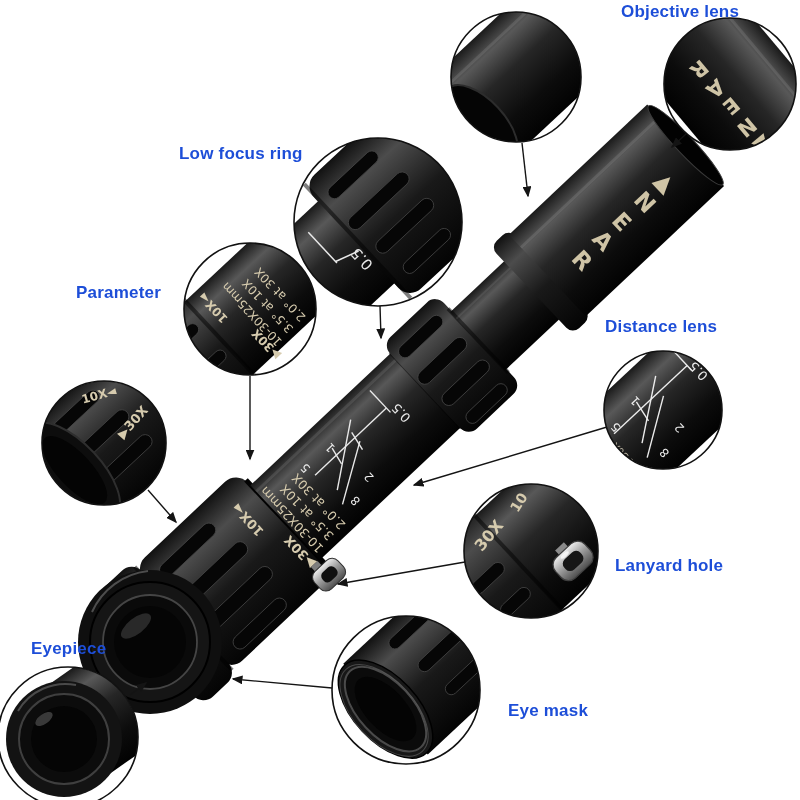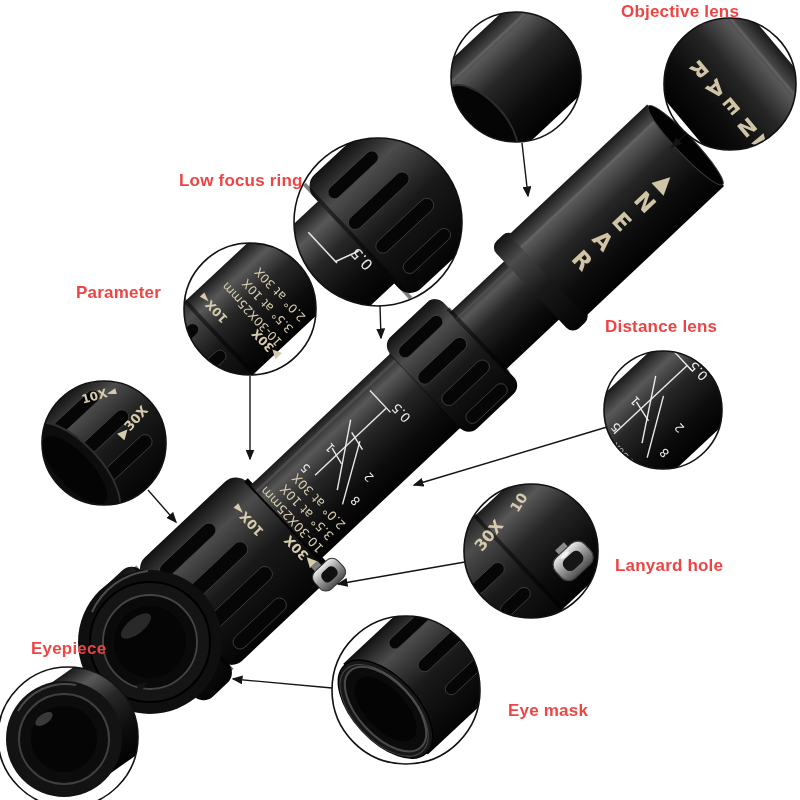--- a/index.html
+++ b/index.html
@@ -1,20 +1,20 @@
 <!DOCTYPE html>
 <html><head>
 <meta charset="utf-8">
 <title>Diagram</title>
 <style>
   html,body{margin:0;padding:0;background:#fff;}
   #canvas{position:relative;width:800px;height:800px;background:#fff;overflow:hidden;
           font-family:"Liberation Sans", sans-serif;}
   #scene{position:absolute;left:0;top:0;}
-  .callout{position:absolute;font-weight:bold;font-size:17px;color:#ef4444;
+  .callout{position:absolute;font-weight:bold;font-size:17px;color:#1d4ed8;
            letter-spacing:.2px;white-space:nowrap;}
   svg text{font-family:"DejaVu Sans", sans-serif;}
 </style>
 </head>
 <body>
 
 <div id="canvas">
 
 <svg id="scene" width="800" height="800" viewBox="0 0 800 800">
   <defs>
@@ -325,19 +325,19 @@
     <line x1="250" y1="376" x2="250" y2="459" marker-end="url(#ah)"></line>
     <line x1="148" y1="490" x2="176" y2="522" marker-end="url(#ah)"></line>
     <line x1="607" y1="427" x2="414" y2="485" marker-end="url(#ah)"></line>
     <line x1="465" y1="562" x2="338" y2="584" marker-end="url(#ah)"></line>
     <line x1="130" y1="695" x2="146" y2="683" marker-end="url(#ah)"></line>
     <line x1="332" y1="688" x2="233" y2="679" marker-end="url(#ah)"></line>
   </g>
 </svg>
 
   <div class="callout" style="left:621px;top:2px">Objective lens</div>
-  <div class="callout" style="left:179px;top:171px">Low focus ring</div>
+  <div class="callout" style="left:179px;top:144px">Low focus ring</div>
   <div class="callout" style="left:76px;top:283px">Parameter</div>
   <div class="callout" style="left:605px;top:317px">Distance lens</div>
   <div class="callout" style="left:615px;top:556px">Lanyard hole</div>
   <div class="callout" style="left:31px;top:639px">Eyepiece</div>
   <div class="callout" style="left:508px;top:701px">Eye mask</div>
 </div>
 
 </body></html>

